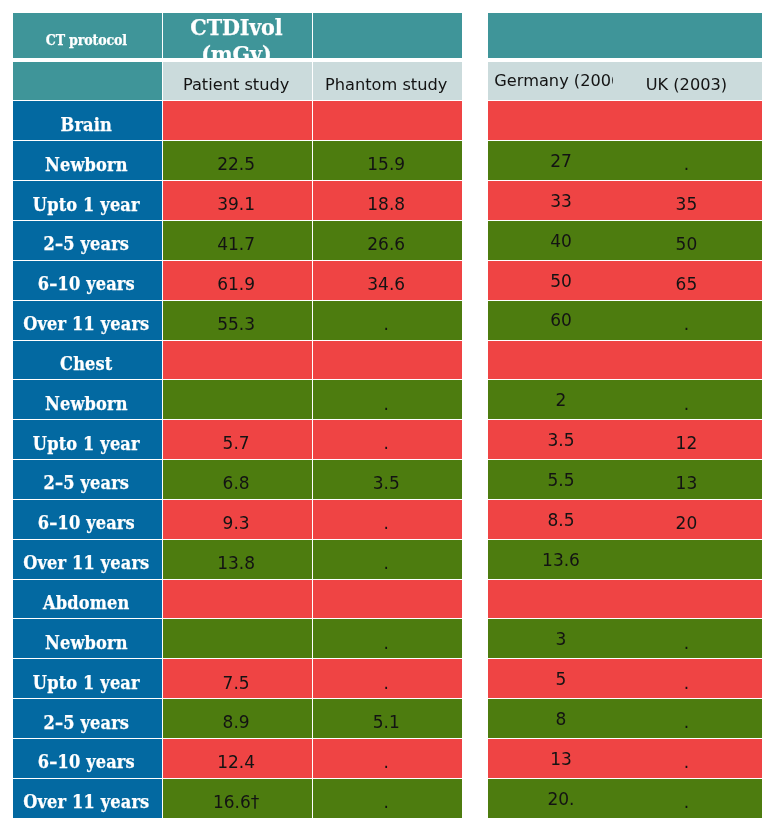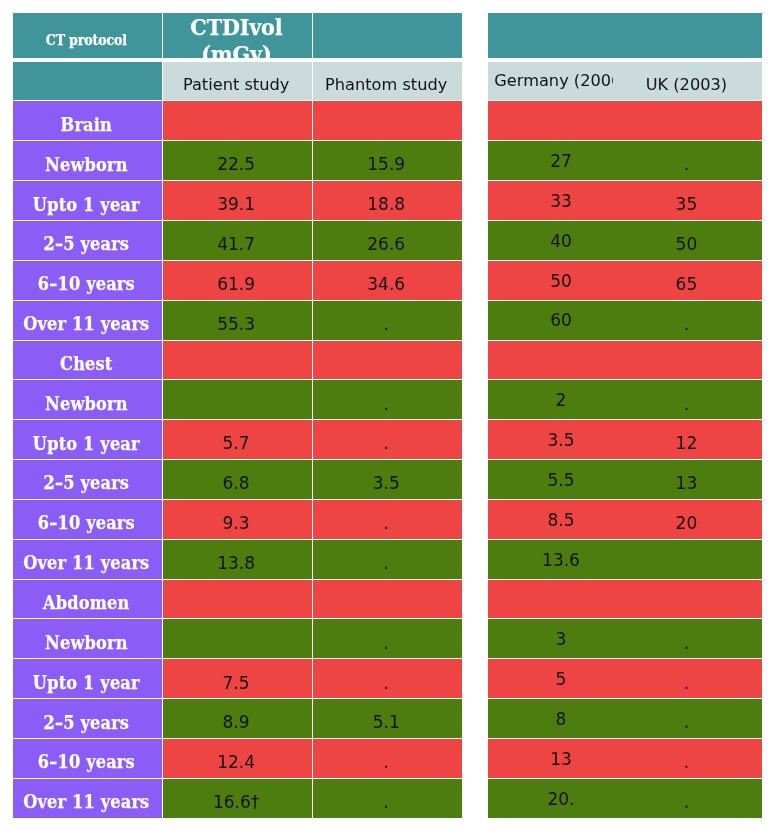--- a/index.html
+++ b/index.html
@@ -37,21 +37,21 @@
   
   .row-colhead { top:61.6px; height:38.4px;border-radius:17px; }
   .row-colhead .c0 { background:#3f9599; }
   .row-colhead .cd { background:#cbdbdc; color:#131313; font-size:16.2px; }
   .row-colhead .cd > span { top:3.6px; }
   .row-colhead .col3 > span { top:-0.3px; }
 
   
   .row-body { height:38.9px; }
   .row-body .c0 {
-    background:#8b5cf6; color:#ffffff;
+    background:#0369a1; color:#ffffff;
     font-family:"DejaVu Serif", serif; font-stretch:condensed;
     font-weight:bold; font-size:18px; letter-spacing:0.17px;
     -webkit-text-stroke:0.25px #ffffff;
   }
   .row-body .c0 > span { top:3.5px; }
   .row-body .cd { color:#131313; font-size:17px; }
   .row-body .cd > span { top:3.8px; }
   .row-body .col3 > span { top:0.4px; }
   .band-light .cd { background:#ef4444; }
   .band-dark  .cd { background:#4d7c0f; }

